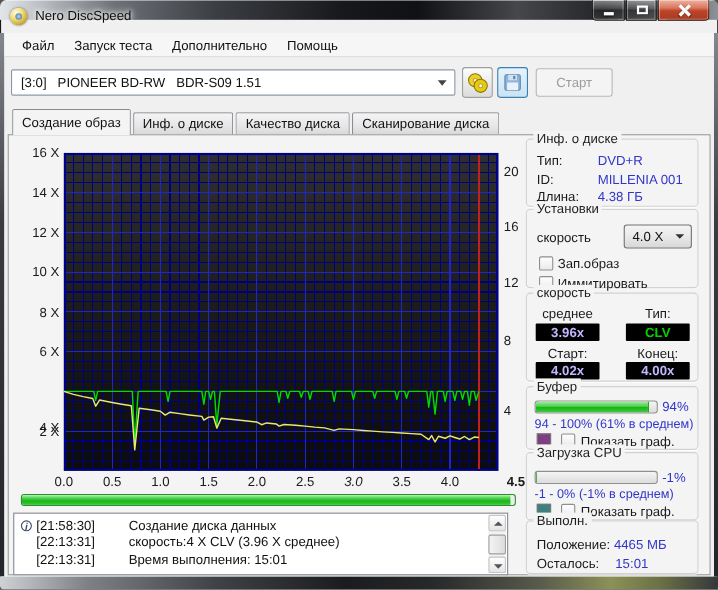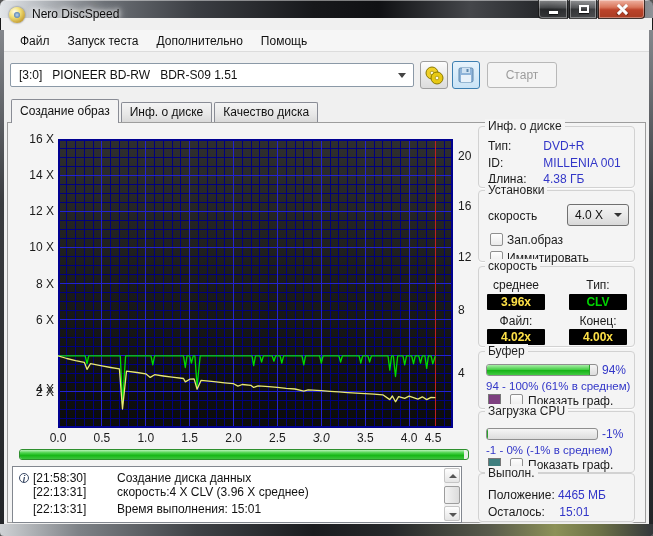--- a/index.html
+++ b/index.html
@@ -96,21 +96,21 @@
   .kv .v{color:#3236c8;}
   .mini-combo{position:absolute;left:88px;top:13px;width:62px;height:22px;border:1px solid #707070;border-radius:3px;
     background:linear-gradient(180deg,#f4f4f4,#e9e9e9 50%,#d8d8d8);display:flex;align-items:center;font-size:12px;color:#111;}
   .mini-combo .mc-text{flex:1;padding-left:7px;}
   .mini-combo .mc-arrow{width:0;height:0;border-left:4px solid transparent;border-right:4px solid transparent;border-top:4px solid #333;margin-right:6px;}
   .cb{position:absolute;width:13px;height:13px;border:1px solid #8f8f8f;border-radius:2px;
     background:linear-gradient(180deg,#fefefe,#eaeaea);}
   .cb-label{position:absolute;font-size:12px;color:#1a1a1a;white-space:nowrap;}
   .lcd-label{position:absolute;width:58px;text-align:center;font-size:12px;color:#1a1a1a;}
   .lcd{position:absolute;width:58px;height:16px;background:#000;border-radius:1px;
-    color:#fde047;font-size:12px;font-weight:bold;text-align:center;line-height:16px;}
+    color:#c4b5fd;font-size:12px;font-weight:bold;text-align:center;line-height:16px;}
   .lcd.green{color:#00d200;}
   .pbar{position:absolute;left:7px;width:112px;height:12px;border:1px solid #8f8f8f;border-radius:3px;
     background:linear-gradient(180deg,#f5f5f5,#dcdcdc);overflow:hidden;}
   .pbar .pfill{height:100%;background:linear-gradient(180deg,#a7eda7 0%,#49cf49 45%,#18b418 55%,#42ca42 100%);border-right:1px solid #2aa32a;}
   .pct{position:absolute;left:123px;font-size:12px;color:#3236c8;}
   .range{position:absolute;left:7px;font-size:11.5px;color:#3236c8;white-space:nowrap;}
   .swatch{position:absolute;left:9px;width:13px;height:13px;border:1px solid #777;}
 </style>
 </head>
 <body>
@@ -164,20 +164,21 @@
           <rect x="4" y="9" width="10" height="7" fill="#e9f2fa"></rect>
         </svg>
       </button>
       <button class="push-btn disabled" style="left:483px;">Старт</button>
     </div>
 
     <div class="tabbar">
       <div class="tab active">Создание образ</div>
       <div class="tab">Инф. о диске</div>
       <div class="tab">Качество диска</div>
+      <div class="tab">Сканирование диска</div>
     </div>
 
     <div class="tabpage">
       <div class="plot">
         <svg id="chart-svg" width="395" height="289" viewBox="0 0 395 289">
             <line x1="8.777777777777779" y1="0" x2="8.777777777777779" y2="289" stroke="#00007e" stroke-width="1" shape-rendering="crispEdges"></line>
             <line x1="17.555555555555557" y1="0" x2="17.555555555555557" y2="289" stroke="#00007e" stroke-width="1" shape-rendering="crispEdges"></line>
             <line x1="26.33333333333334" y1="0" x2="26.33333333333334" y2="289" stroke="#00007e" stroke-width="1" shape-rendering="crispEdges"></line>
             <line x1="35.111111111111114" y1="0" x2="35.111111111111114" y2="289" stroke="#00007e" stroke-width="1" shape-rendering="crispEdges"></line>
             <line x1="52.66666666666668" y1="0" x2="52.66666666666668" y2="289" stroke="#00007e" stroke-width="1" shape-rendering="crispEdges"></line>
@@ -271,21 +272,21 @@
       <div id="xticks">
           <div class="xtick" style="left: 33px; top: 309px;">0.0</div>
           <div class="xtick" style="left: 76.8889px; top: 309px;">0.5</div>
           <div class="xtick" style="left: 120.778px; top: 309px;">1.0</div>
           <div class="xtick" style="left: 164.667px; top: 309px;">1.5</div>
           <div class="xtick" style="left: 208.556px; top: 309px;">2.0</div>
           <div class="xtick" style="left: 252.444px; top: 309px;">2.5</div>
           <div class="xtick" style="left: 296.333px; top: 309px; font-style: italic;">3.0</div>
           <div class="xtick" style="left: 340.222px; top: 309px;">3.5</div>
           <div class="xtick" style="left: 384.111px; top: 309px;">4.0</div>
-          <div class="xtick" style="left: 408px; top: 309px;">4.5</div>
+          <div class="xtick" style="left: 444px; top: 309px; font-weight: bold;">4.5</div>
         </div>
       <div id="rticks">
           <div class="rtick" style="top: 26.051px;">20</div>
           <div class="rtick" style="top: 76.337px;">16</div>
           <div class="rtick" style="top: 126.912px;">12</div>
           <div class="rtick" style="top: 180.088px;">8</div>
           <div class="rtick" style="top: 242.512px;">4</div>
         </div>
 
       <div class="main-progress">
@@ -345,21 +346,21 @@
         <span class="cb" style="left:11px;top:60px;"></span>
         <span class="cb-label" style="left:28px;top:60px;">Иммитировать</span>
       </div>
 
       <div class="gb" style="top:143px;height:81px;">
         <span class="legend">скорость</span>
         <span class="lcd-label" style="left:8px;top:11px;">среднее</span>
         <span class="lcd-label" style="left:90px;top:11px;">Тип:</span>
         <span class="lcd" style="left:8px;top:27px;">3.96x</span>
         <span class="lcd green" style="left:90px;top:27px;">CLV</span>
-        <span class="lcd-label" style="left:8px;top:47px;">Файл:</span>
+        <span class="lcd-label" style="left:8px;top:47px;">Старт:</span>
         <span class="lcd-label" style="left:90px;top:47px;">Конец:</span>
         <span class="lcd" style="left:8px;top:62px;">4.02x</span>
         <span class="lcd" style="left:90px;top:62px;">4.00x</span>
       </div>
 
       <div class="gb" style="top:228px;height:58px;">
         <span class="legend">Буфер</span>
         <div class="pbar" style="top:12px;">
           <div class="pfill" id="buffer-fill" style="width: 94%;"></div>
         </div>

